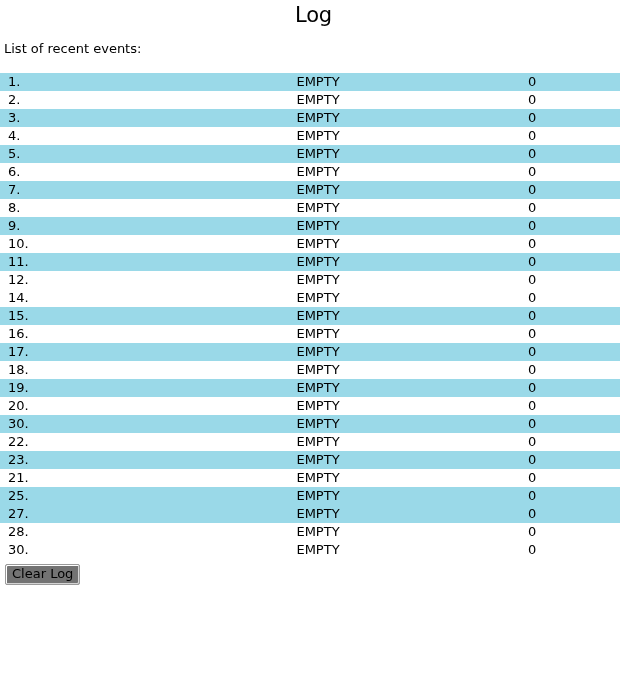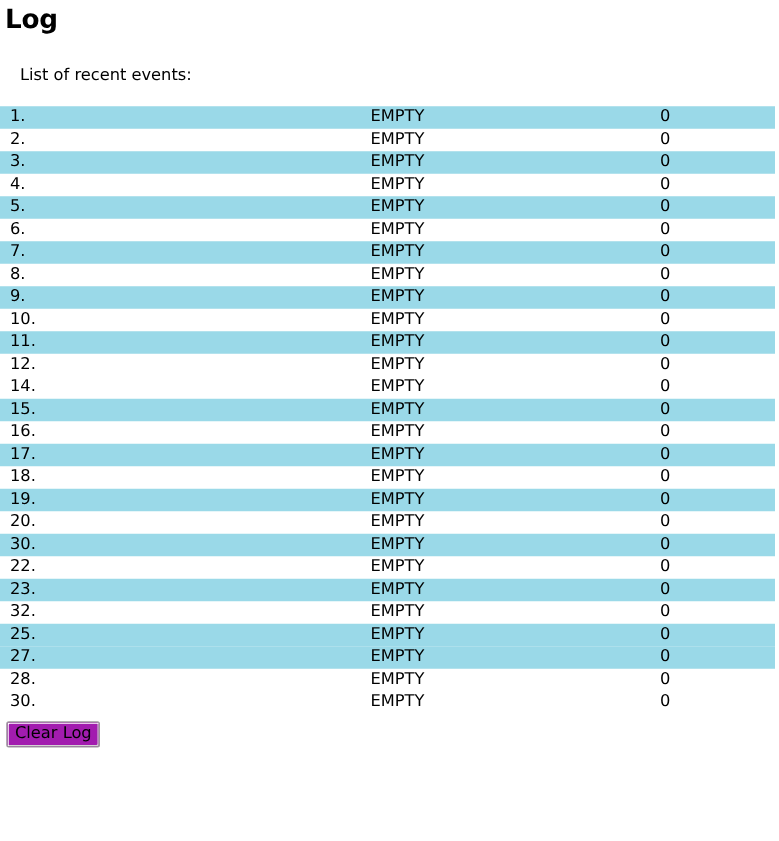--- a/index.html
+++ b/index.html
@@ -12,30 +12,31 @@
     height: 673px;
     font-family: "DejaVu Sans", "Liberation Sans", sans-serif;
     color: #000000;
     overflow: hidden;
   }
   .page {
     padding: 0;
   }
   .page-title {
     font-size: 21px;
-    font-weight: bold;
+    font-weight: normal;
     line-height: 1;
     margin: 0;
     padding: 5px 0 0 4px;
     letter-spacing: -0.2px;
+    text-align: center;
   }
   .subtitle {
     font-size: 13px;
     line-height: 1;
-    margin: 12px;
+    margin: 0;
     padding: 16px 11px 0 4px;
   }
   .log-table {
     margin-top: 18px;
     width: 620px;
     border-collapse: collapse;
     table-layout: fixed;
   }
   .log-table tr {
     height: 18px;
@@ -64,21 +65,21 @@
     text-align: left;
   }
   .clear-log-row {
     padding: 4px 0 0 5px;
   }
   .clear-log-button {
     font-family: "DejaVu Sans", "Liberation Sans", sans-serif;
     font-size: 13px;
     line-height: 14px;
     padding: 2px 6px 3px 6px;
-    background: #a21caf;
+    background: #737373;
     color: #000000;
     border: 1px solid #9a9a9a;
     border-radius: 2px;
     box-shadow: inset 1px 1px 0 #ffffff, inset -1px -1px 0 #d4d4d4;
     cursor: pointer;
   }
 </style>
 </head>
 <body>
 
@@ -194,21 +195,21 @@
           <td class="col-index">22.</td>
           <td class="col-message">EMPTY</td>
           <td class="col-value">0</td>
         </tr>
         <tr class="alt">
           <td class="col-index">23.</td>
           <td class="col-message">EMPTY</td>
           <td class="col-value">0</td>
         </tr>
         <tr>
-          <td class="col-index">32.</td>
+          <td class="col-index">21.</td>
           <td class="col-message">EMPTY</td>
           <td class="col-value">0</td>
         </tr>
         <tr class="alt">
           <td class="col-index">25.</td>
           <td class="col-message">EMPTY</td>
           <td class="col-value">0</td>
         </tr>
         <tr class="alt">
           <td class="col-index">27.</td>

